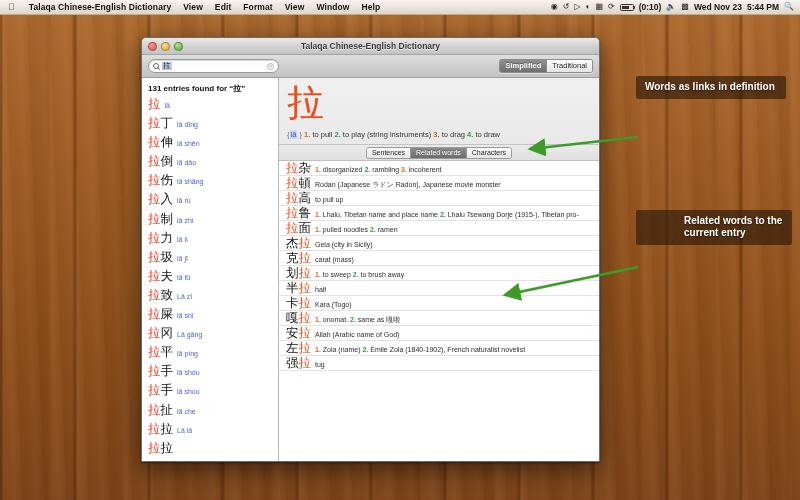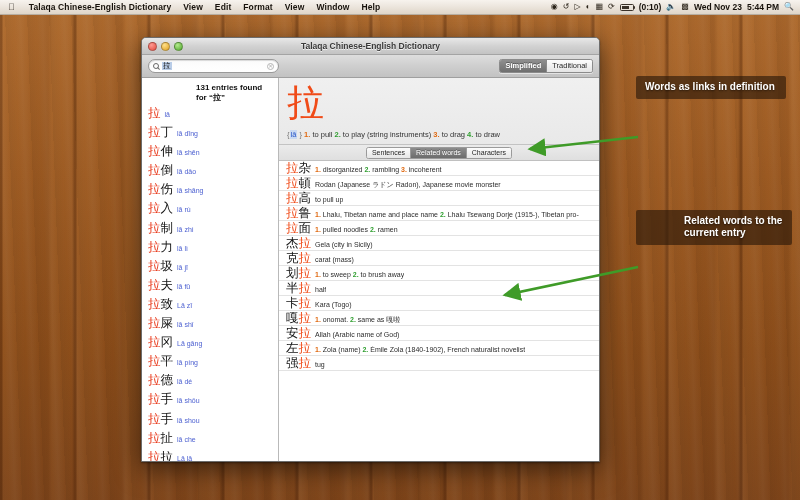--- a/index.html
+++ b/index.html
@@ -100,21 +100,21 @@
   .seg.on{ background:linear-gradient(180deg,#8f8f8f,#6f6f6f); color:#fff; text-shadow:0 -1px 0 rgba(0,0,0,0.35);font-weight:bold;}
   .seg.off{ background:linear-gradient(180deg,#fdfdfd,#e4e4e4); color:#2a2a2a; border-left:1px solid #8b8b8b;}
 
   .body{ flex:1 1 auto; display:flex; min-height:0; }
 
   
   .sidebar{
     width:137px; flex:0 0 137px; background:#fff;
     border-right:1px solid #b9b9b9; overflow:hidden; position:relative;
   }
-  .sb-head{ font-size:8px; font-weight:bold; color:#111; padding:5px 6px 4px 6px;margin-left:48px; }
+  .sb-head{ font-size:8px; font-weight:bold; color:#111; padding:5px 6px 4px 6px; }
   .sb-list{ }
   .sb-item{ display:flex; align-items:baseline; gap:4px; padding:0 6px; height:19.1px; }
   .sb-hz{ font-size:12.5px; color:#e8391b; line-height:1; font-family:"DejaVu Sans", sans-serif; letter-spacing:0px;}
   .sb-hz .blk{ color:#121212; }
   .sb-py{ font-size:7px; color:#4b5fd0; line-height:1; white-space:nowrap;}
 
   
   .main{ flex:1 1 auto; background:#ececec; display:flex; flex-direction:column; min-width:0; position:relative;}
   .entry-head{
     background:linear-gradient(180deg,#f0f0f0,#e9e9e9);
@@ -271,24 +271,20 @@
           </div>
           <div class="sb-item">
             <span class="sb-hz">拉<span class="blk">冈</span></span>
             <span class="sb-py">Lā gāng</span>
           </div>
           <div class="sb-item">
             <span class="sb-hz">拉<span class="blk">平</span></span>
             <span class="sb-py">lā píng</span>
           </div>
           <div class="sb-item">
-            <span class="sb-hz">拉<span class="blk">德</span></span>
-            <span class="sb-py">lā dé</span>
-          </div>
-          <div class="sb-item">
             <span class="sb-hz">拉<span class="blk">手</span></span>
             <span class="sb-py">lā shǒu</span>
           </div>
           <div class="sb-item">
             <span class="sb-hz">拉<span class="blk">手</span></span>
             <span class="sb-py">lā shou</span>
           </div>
           <div class="sb-item">
             <span class="sb-hz">拉<span class="blk">扯</span></span>
             <span class="sb-py">lā che</span>

